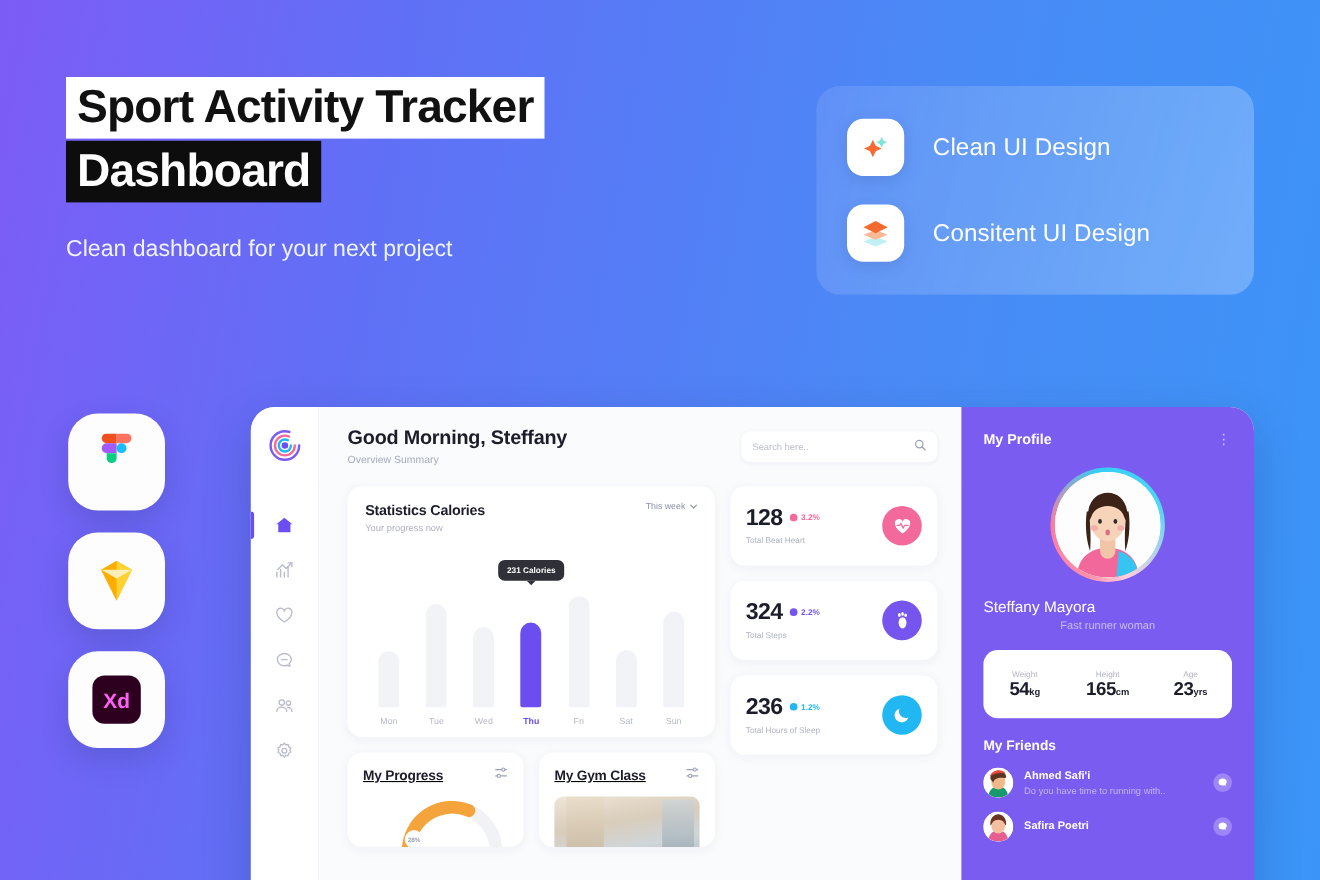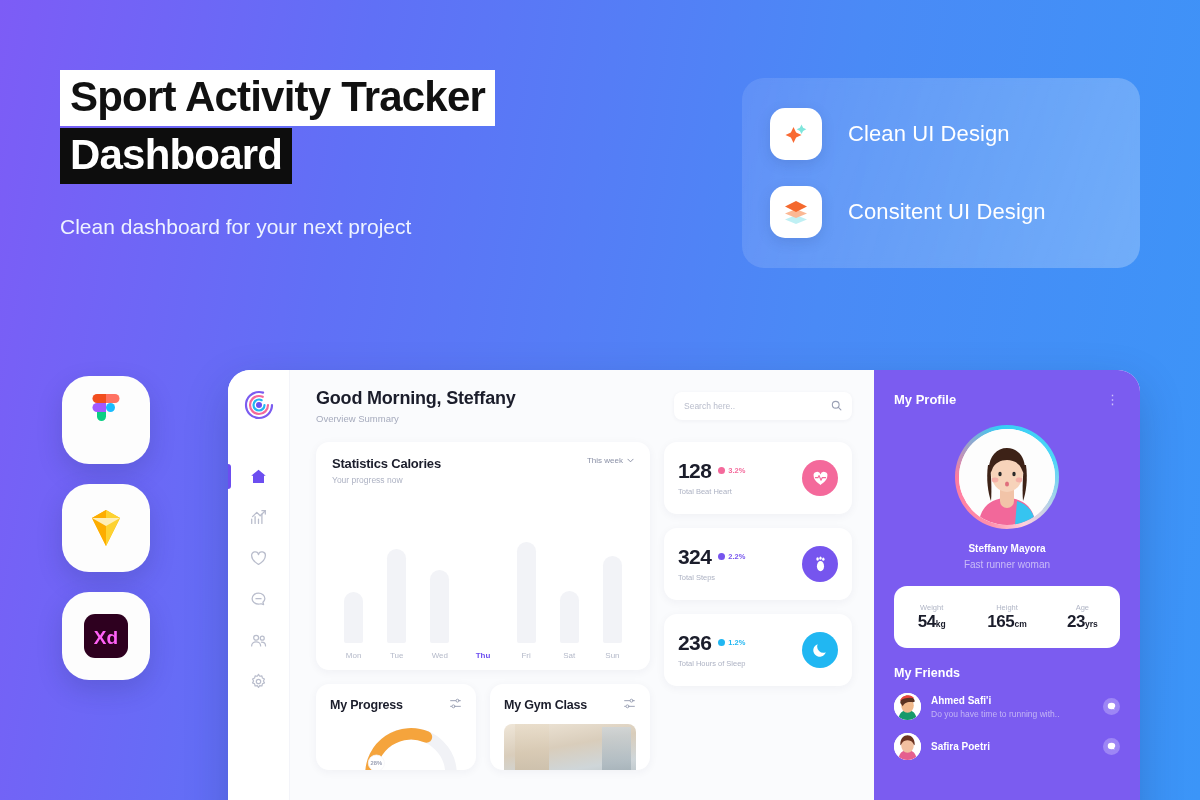--- a/index.html
+++ b/index.html
@@ -111,21 +111,21 @@
   .pct { display:flex; align-items:center; gap:3px; font-size:7.5px; font-weight:bold; }
   .pct-dot { width:7px; height:7px; border-radius:50%; display:block; }
   .stat-cap { font-size:7.5px; color:#adb2c3; margin-top:6px; }
   .stat-ico {
     margin-left:auto; width:36px; height:36px; border-radius:50%;
     display:flex; align-items:center; justify-content:center; color:#fff; flex:none;
   }
 
   .botrow { display:flex; gap:14px; padding-bottom:0; }
   .bot { flex:1; height:86px; padding:12px 14px 0 14px; overflow:hidden; }
-  .bot-head { display:flex; align-items:center; }
+  .bot-head { display:flex; align-items:center;text-decoration:underline; }
   .bot-title { font-size:12.5px; font-weight:bold; color:#1b1d2b; letter-spacing:-0.2px; }
   .bot-ico { margin-left:auto; color:#9aa0b4; }
   .donut-wrap { position:relative; margin-top:6px; height:60px; }
   .gymimg {
     margin-top:10px; height:54px; border-radius:8px;
     background:linear-gradient(170deg,#efe6d8 0%,#d9cdbb 42%,#cfd6d9 75%,#b9c3c8 100%);
     position:relative; overflow:hidden;
   }
   .gymimg:before {
     content:""; position:absolute; left:8%; top:0; width:26%; height:100%;
@@ -144,21 +144,21 @@
   .pf-head { display:flex; align-items:center; }
   .pf-title { font-size:13px; font-weight:bold; color:#fff; }
   .pf-dots { margin-left:auto; color:#cfc2fb; letter-spacing:1px; font-size:13px; line-height:0.6; }
   .ava-wrap { margin:18px auto 0 auto; width:104px; height:104px; position:relative; }
   .ava-ring {
     position:absolute; inset:0; border-radius:50%;
     background:conic-gradient(from 200deg,#ff8fab 0deg,#ff7a9e 70deg,#35cdf5 150deg,#4fd6f7 230deg,#ffd0dc 320deg,#ff8fab 360deg);
     padding:4px;
   }
   .ava-inner { width:100%; height:100%; border-radius:50%; background:#fff; overflow:hidden; position:relative; }
-  .pf-name { text-align:center; color:#fff; font-size:10px; font-weight:bold; margin-top:14px; }
+  .pf-name { color:#fff; font-size:14px; font-weight:normal; margin-top:14px; }
   .pf-role { text-align:center; color:#c9bcf7; font-size:10px; margin-top:5px; }
   .metrics {
     margin-top:16px; background:#fff; border-radius:13px; height:62px;
     display:flex; align-items:center;
   }
   .metric { flex:1; text-align:center; }
   .metric-k { font-size:7.5px; color:#b1b6c6; }
   .metric-v { font-size:17px; font-weight:bold; color:#1b1d2b; margin-top:4px; letter-spacing:-0.4px; }
   .metric-u { font-size:8.5px; font-weight:bold; color:#1b1d2b; }
   .fr-title { color:#fff; font-size:12.5px; font-weight:bold; margin-top:18px; }
@@ -327,20 +327,24 @@
                 </div>
                 <div class="blabel">Tue</div>
               </div>
               <div class="bcol">
                 <div class="bwrap">
                   <div class="bar" style="height: 68.8889%;"></div>
                 </div>
                 <div class="blabel">Wed</div>
               </div>
               <div class="bcol">
+                <div class="bwrap">
+                  <div class="tip">231 Calories</div>
+                  <div class="bar on" style="height: 72.7778%;"></div>
+                </div>
                 <div class="blabel on">Thu</div>
               </div>
               <div class="bcol">
                 <div class="bwrap">
                   <div class="bar" style="height: 95.5556%;"></div>
                 </div>
                 <div class="blabel">Fri</div>
               </div>
               <div class="bcol">
                 <div class="bwrap">

